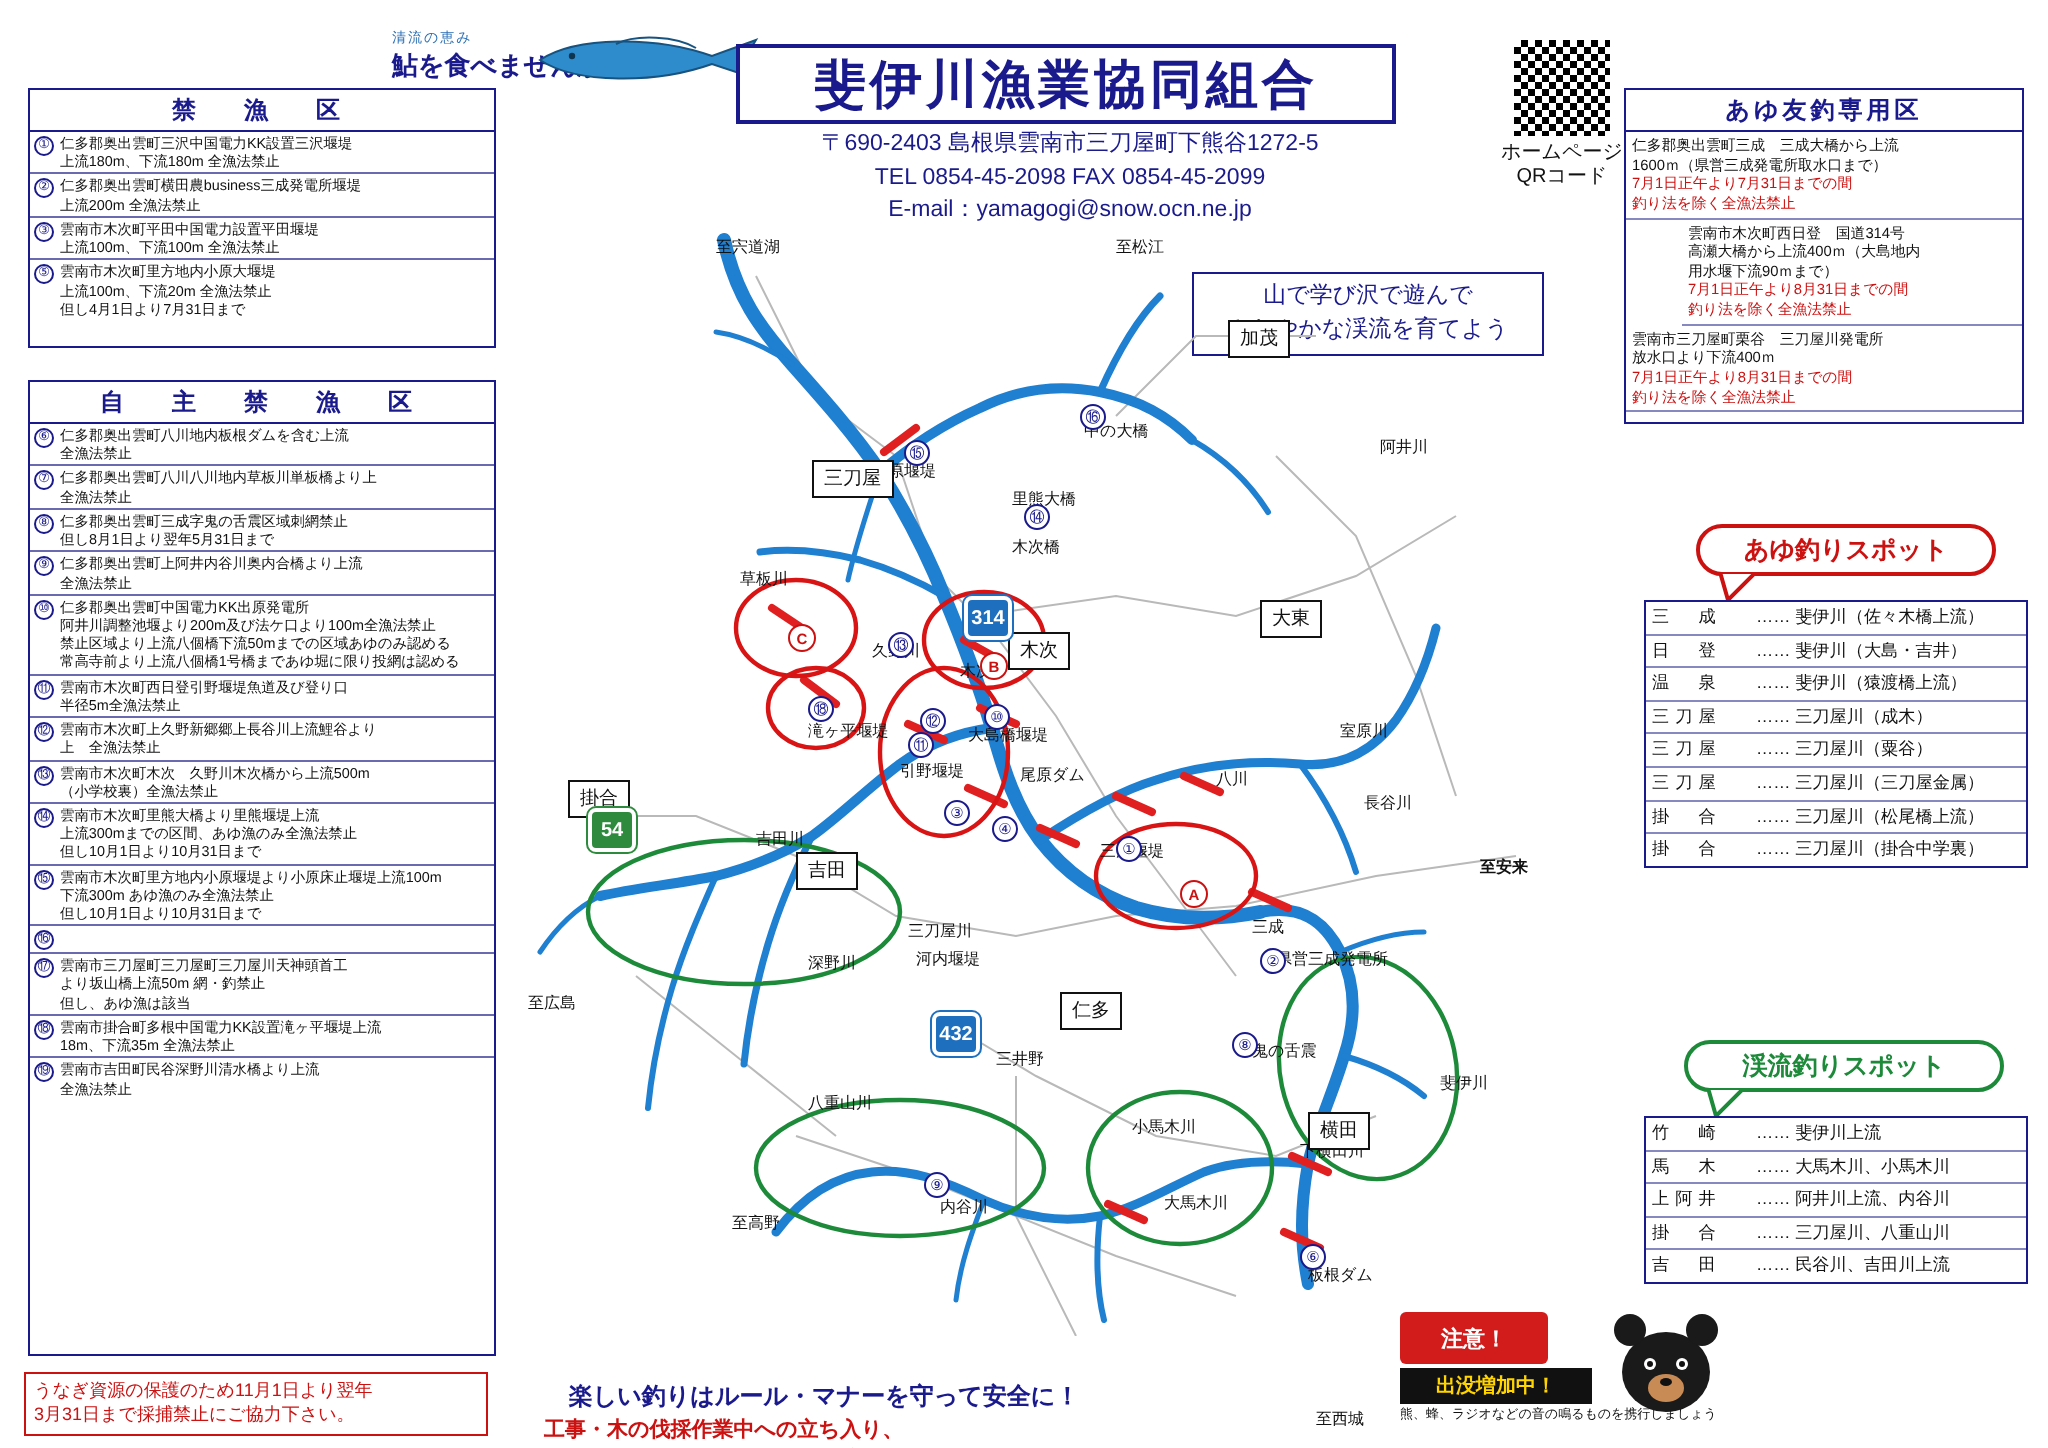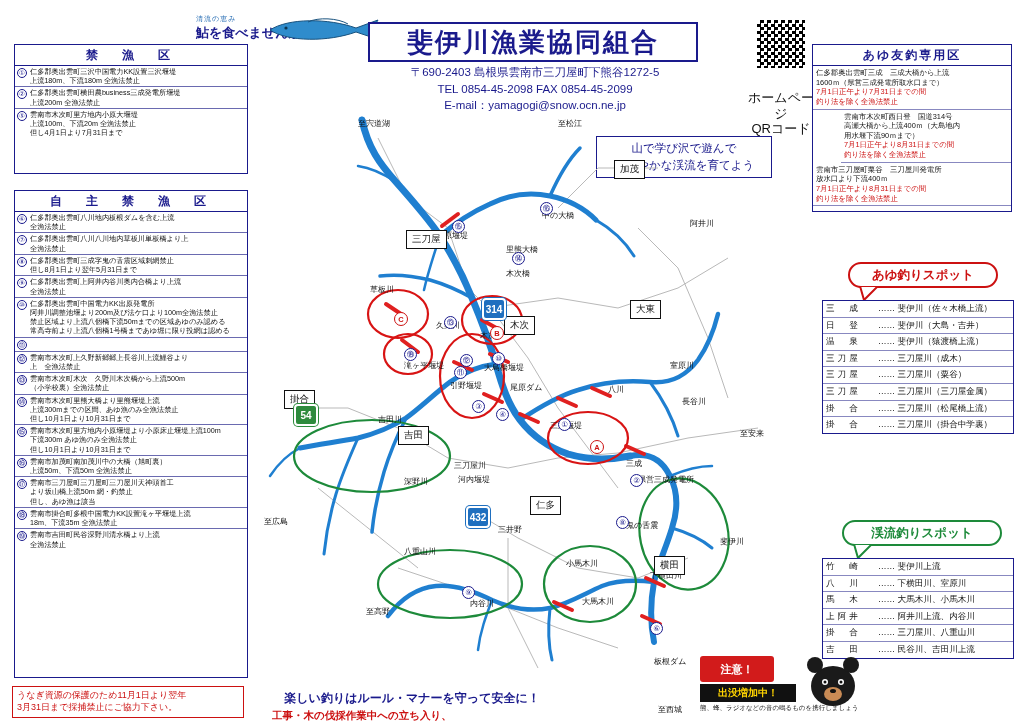--- a/index.html
+++ b/index.html
@@ -66,21 +66,21 @@
   .addr {
     position: absolute; left: 352px; top: 64px; width: 366px;
     text-align: center; color: #1a1a8c; font-size: 11.5px; line-height: 1.45;
     font-family: "Liberation Sans", sans-serif;
   }
 
   
   .qr-wrap { position: absolute; left: 746px; top: 18px; width: 70px; text-align: center; }
   .qr { width: 52px; height: 52px; margin: 0 auto; background:
      repeating-conic-gradient(#000 0% 25%, #fff 0% 50%) 0 0/7px 7px; border: 2px solid #fff; }
-  .qr-cap { font-size: 13px; color: #111; line-height: 1.2; margin-top: 20px; }
+  .qr-cap { font-size: 10px; color: #111; line-height: 1.2; margin-top: 1px; }
 
   
   .logo { position: absolute; left: 196px; top: 14px; width: 140px; height: 44px; }
   .logo .cal { font-size: 7px; color:#2a6fb5; letter-spacing:1px; }
   .logo .main { font-size: 13px; color:#1a1a8c; font-weight: bold; }
 
   
   .slogan {
     position: absolute; left: 596px; top: 136px; width: 176px; height: 42px;
     border: 1px solid #1a1a8c; background: #fff;
@@ -202,20 +202,25 @@
           <span class="num">①</span>
           <span class="rtxt">仁多郡奥出雲町三沢中国電力KK設置三沢堰堤
 上流180m、下流180m 全漁法禁止</span>
         </li>
         <li>
           <span class="num">②</span>
           <span class="rtxt">仁多郡奥出雲町横田農business三成発電所堰堤
 上流200m 全漁法禁止</span>
         </li>
         <li>
+          <span class="num">③</span>
+          <span class="rtxt">雲南市木次町平田中国電力設置平田堰堤
+上流100m、下流100m 全漁法禁止</span>
+        </li>
+        <li>
           <span class="num">⑤</span>
           <span class="rtxt">雲南市木次町里方地内小原大堰堤
 上流100m、下流20m 全漁法禁止
 但し4月1日より7月31日まで</span>
         </li>
       </ul>
   </div>
 
   <div class="box" style="left:14px; top:190px; width:234px; height:488px;">
     <div class="box-title">自　主　禁　漁　区</div>
@@ -242,20 +247,22 @@
         </li>
         <li>
           <span class="num">⑩</span>
           <span class="rtxt">仁多郡奥出雲町中国電力KK出原発電所
 阿井川調整池堰より200m及び法ケ口より100m全漁法禁止
 禁止区域より上流八個橋下流50mまでの区域あゆのみ認める
 常高寺前より上流八個橋1号橋まであゆ堀に限り投網は認める</span>
         </li>
         <li>
           <span class="num">⑪</span>
+          <span class="rtxt">雲南市木次町西日登引野堰堤魚道及び登り口
+半径5m全漁法禁止</span>
         </li>
         <li>
           <span class="num">⑫</span>
           <span class="rtxt">雲南市木次町上久野新郷郷上長谷川上流鯉谷より
 上　全漁法禁止</span>
         </li>
         <li>
           <span class="num">⑬</span>
           <span class="rtxt">雲南市木次町木次　久野川木次橋から上流500m
 （小学校裏）全漁法禁止</span>
@@ -267,22 +274,20 @@
 但し10月1日より10月31日まで</span>
         </li>
         <li>
           <span class="num">⑮</span>
           <span class="rtxt">雲南市木次町里方地内小原堰堤より小原床止堰堤上流100m
 下流300m あゆ漁のみ全漁法禁止
 但し10月1日より10月31日まで</span>
         </li>
         <li>
           <span class="num">⑯</span>
-          <span class="rtxt">雲南市加茂町南加茂川中の大橋（旭町裏）
-上流50m、下流50m 全漁法禁止</span>
         </li>
         <li>
           <span class="num">⑰</span>
           <span class="rtxt">雲南市三刀屋町三刀屋町三刀屋川天神頭首工
 より坂山橋上流50m 網・釣禁止
 但し、あゆ漁は該当</span>
         </li>
         <li>
           <span class="num">⑱</span>
           <span class="rtxt">雲南市掛合町多根中国電力KK設置滝ヶ平堰堤上流
@@ -363,24 +368,20 @@
   <div class="bubble green" style="left:842px; top:520px; width:160px; height:26px;">渓流釣りスポット</div>
   <svg style="position:absolute;left:850px;top:544px;" width="30" height="16">
     <path d="M4 0 L22 0 L8 14 Z" fill="#fff" stroke="#1d8a3a" stroke-width="2"></path>
   </svg>
   <div class="spot-table" style="left:822px; top:558px; width:192px;" id="keiryu-spot-table">
       <div class="spot-row">
         <span class="a">竹　崎</span>
         <span class="b">…… 斐伊川上流</span>
       </div>
       <div class="spot-row">
-        <span class="a">八　川</span>
-        <span class="b">…… 下横田川、室原川</span>
-      </div>
-      <div class="spot-row">
         <span class="a">馬　木</span>
         <span class="b">…… 大馬木川、小馬木川</span>
       </div>
       <div class="spot-row">
         <span class="a">上阿井</span>
         <span class="b">…… 阿井川上流、内谷川</span>
       </div>
       <div class="spot-row">
         <span class="a">掛　合</span>
         <span class="b">…… 三刀屋川、八重山川</span>
@@ -471,38 +472,38 @@
       <g fill="none" stroke="#1d8a3a" stroke-width="2.2">
         <ellipse cx="114" cy="348" rx="78" ry="36"></ellipse>
         <ellipse cx="192" cy="476" rx="72" ry="34"></ellipse>
         <ellipse cx="332" cy="476" rx="46" ry="38"></ellipse>
         <ellipse cx="426" cy="426" rx="44" ry="56" transform="rotate(-12 426 426)"></ellipse>
       </g>
     </svg>
     <div id="map-labels">
         <div class="mlabel" style="left: 100px; top: 10px;">至宍道湖</div>
         <div class="mlabel" style="left: 300px; top: 10px;">至松江</div>
-        <div class="mlabel" style="left: 482px; top: 320px;">至安来</div>
-        <div class="mlabel" style="left: 6px; top: 408px;">至広島</div>
+        <div class="mlabel" style="left: 482px; top: 320px; font-weight: bold;">至安来</div>
+        <div class="mlabel" style="left: 6px; top: 388px;">至広島</div>
         <div class="mlabel" style="left: 108px; top: 498px;">至高野</div>
         <div class="mlabel" style="left: 400px; top: 596px;">至西城</div>
         <div class="mlabel" style="left: 284px; top: 102px;">中の大橋</div>
         <div class="mlabel" style="left: 248px; top: 136px;">里熊大橋</div>
         <div class="mlabel" style="left: 248px; top: 160px;">木次橋</div>
         <div class="mlabel" style="left: 178px; top: 122px;">小原堰堤</div>
         <div class="mlabel" style="left: 222px; top: 222px;">木次</div>
         <div class="mlabel" style="left: 368px; top: 350px;">三成</div>
         <div class="mlabel" style="left: 226px; top: 254px;">大島橋堰堤</div>
         <div class="mlabel" style="left: 252px; top: 274px;">尾原ダム</div>
         <div class="mlabel" style="left: 192px; top: 272px;">引野堰堤</div>
         <div class="mlabel" style="left: 146px; top: 252px;">滝ヶ平堰堤</div>
         <div class="mlabel" style="left: 292px; top: 312px;">三沢堰堤</div>
         <div class="mlabel" style="left: 380px; top: 366px;">県営三成発電所</div>
         <div class="mlabel" style="left: 368px; top: 412px;">鬼の舌震</div>
-        <div class="mlabel" style="left: 396px; top: 524px; margin-top: 24px;">板根ダム</div>
+        <div class="mlabel" style="left: 396px; top: 524px;">板根ダム</div>
         <div class="mlabel" style="left: 432px; top: 110px;">阿井川</div>
         <div class="mlabel" style="left: 462px; top: 428px;">斐伊川</div>
         <div class="mlabel" style="left: 178px; top: 212px;">久野川</div>
         <div class="mlabel" style="left: 196px; top: 352px;">三刀屋川</div>
         <div class="mlabel" style="left: 200px; top: 366px;">河内堰堤</div>
         <div class="mlabel" style="left: 120px; top: 306px;">吉田川</div>
         <div class="mlabel" style="left: 146px; top: 368px;">深野川</div>
         <div class="mlabel" style="left: 212px; top: 490px;">内谷川</div>
         <div class="mlabel" style="left: 324px; top: 488px;">大馬木川</div>
         <div class="mlabel" style="left: 392px; top: 462px;">下横田川</div>

